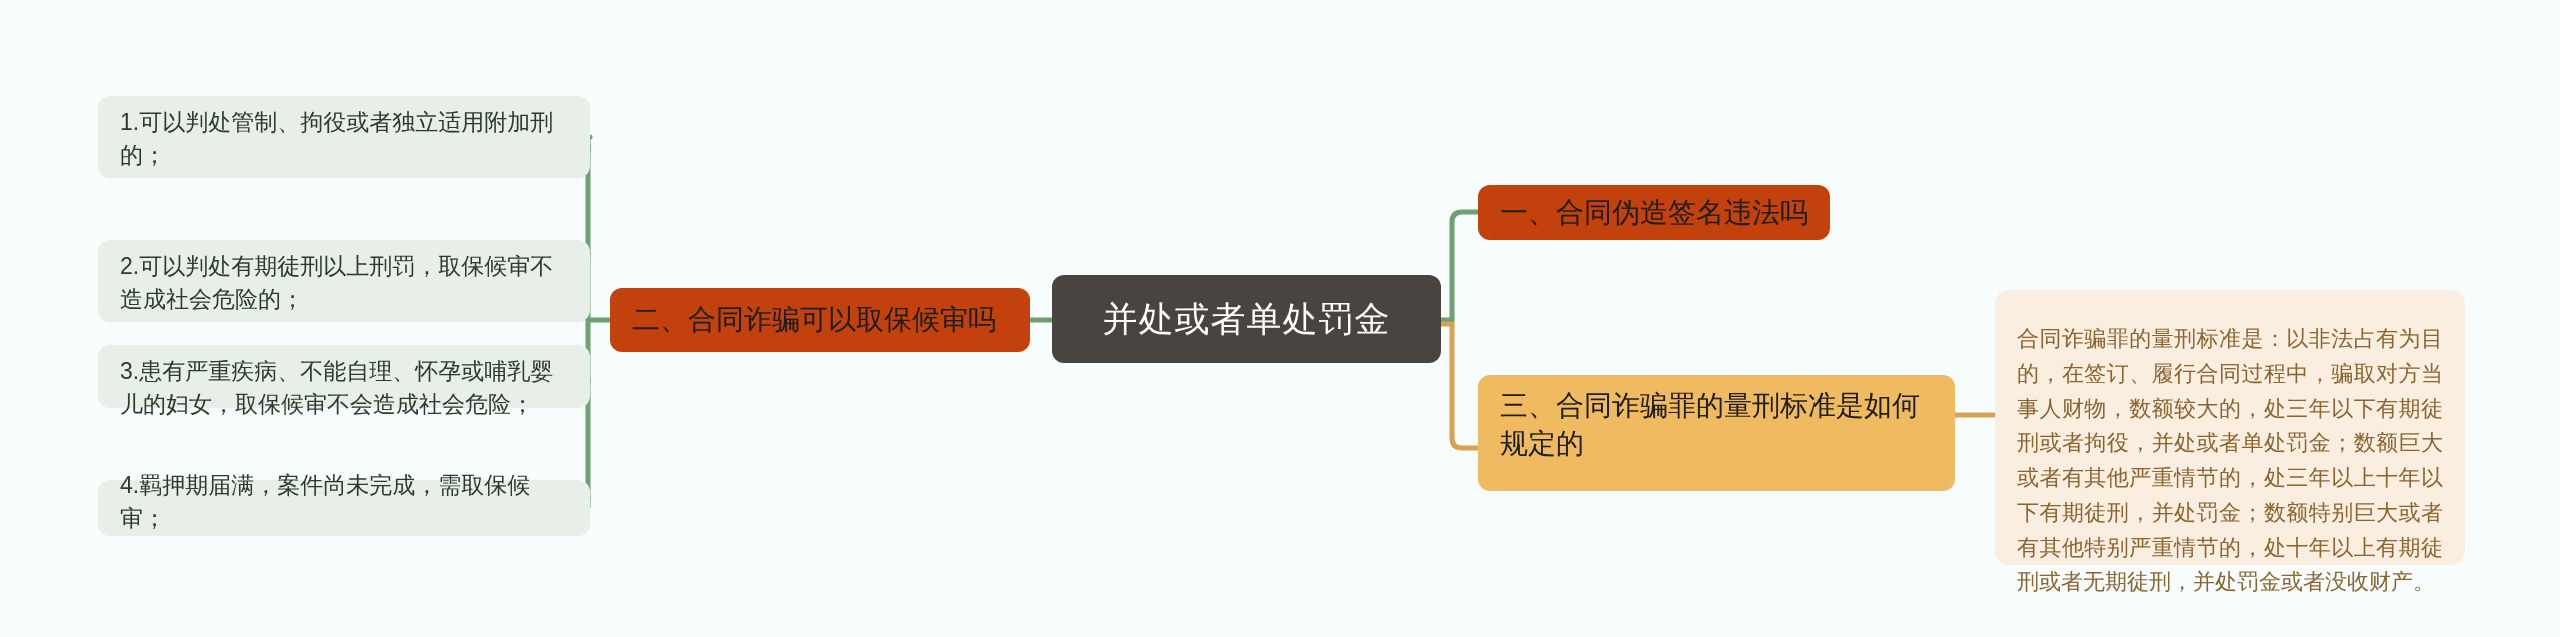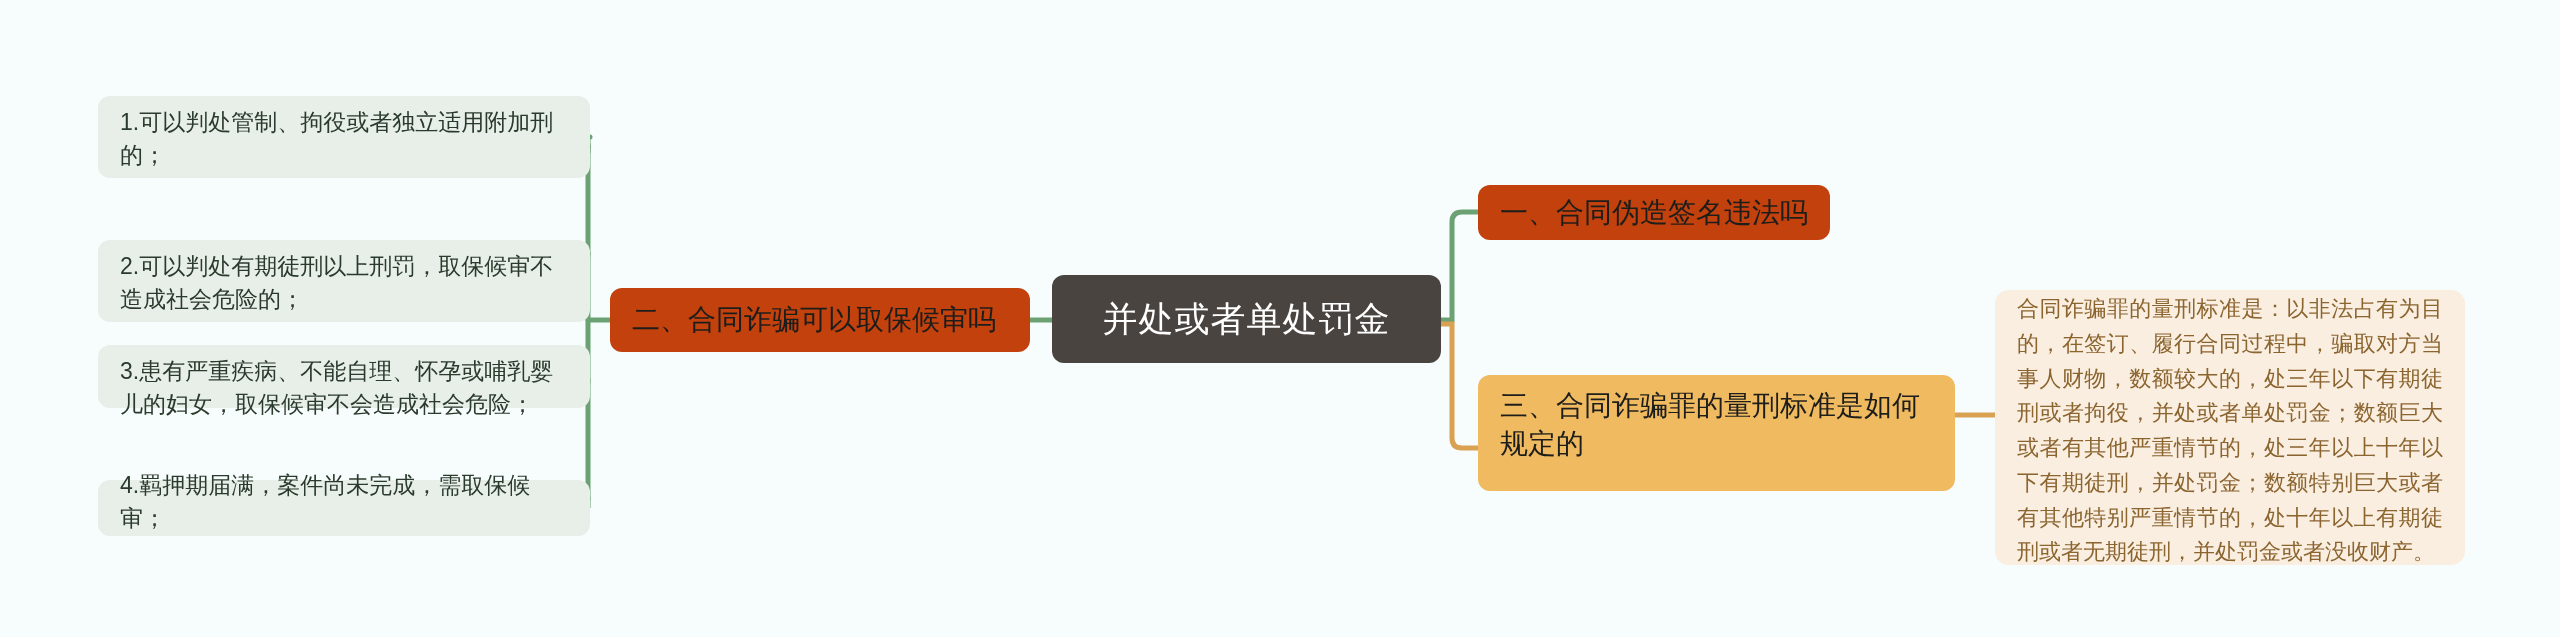--- a/index.html
+++ b/index.html
@@ -88,21 +88,21 @@
 
   
   #detail-block {
     left:1995px; top:290px;
     width:470px; height:275px;
     background:#faeee0;
     border-radius:14px;
     color:#8b6530;
     font-size:22px;
     line-height:1.58;
-    padding:2px 22px;
+    padding:32px 22px;
     align-items:flex-start;
     text-align:justify;
     z-index:2;
   }
 </style>
 </head>
 <body>
 
 <div id="mindmap">
 

